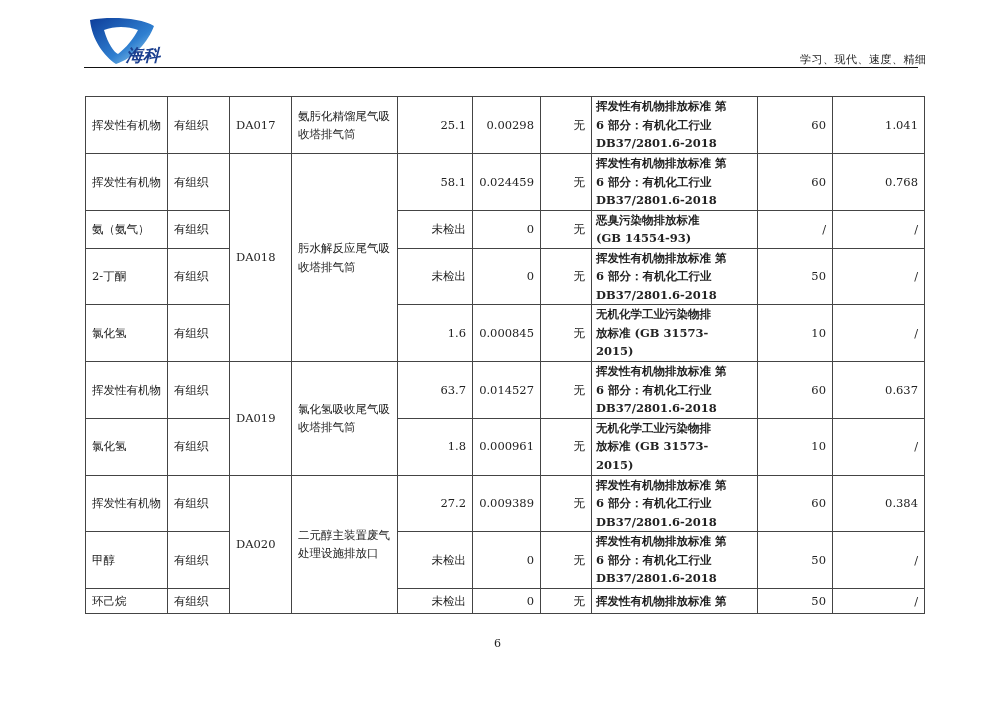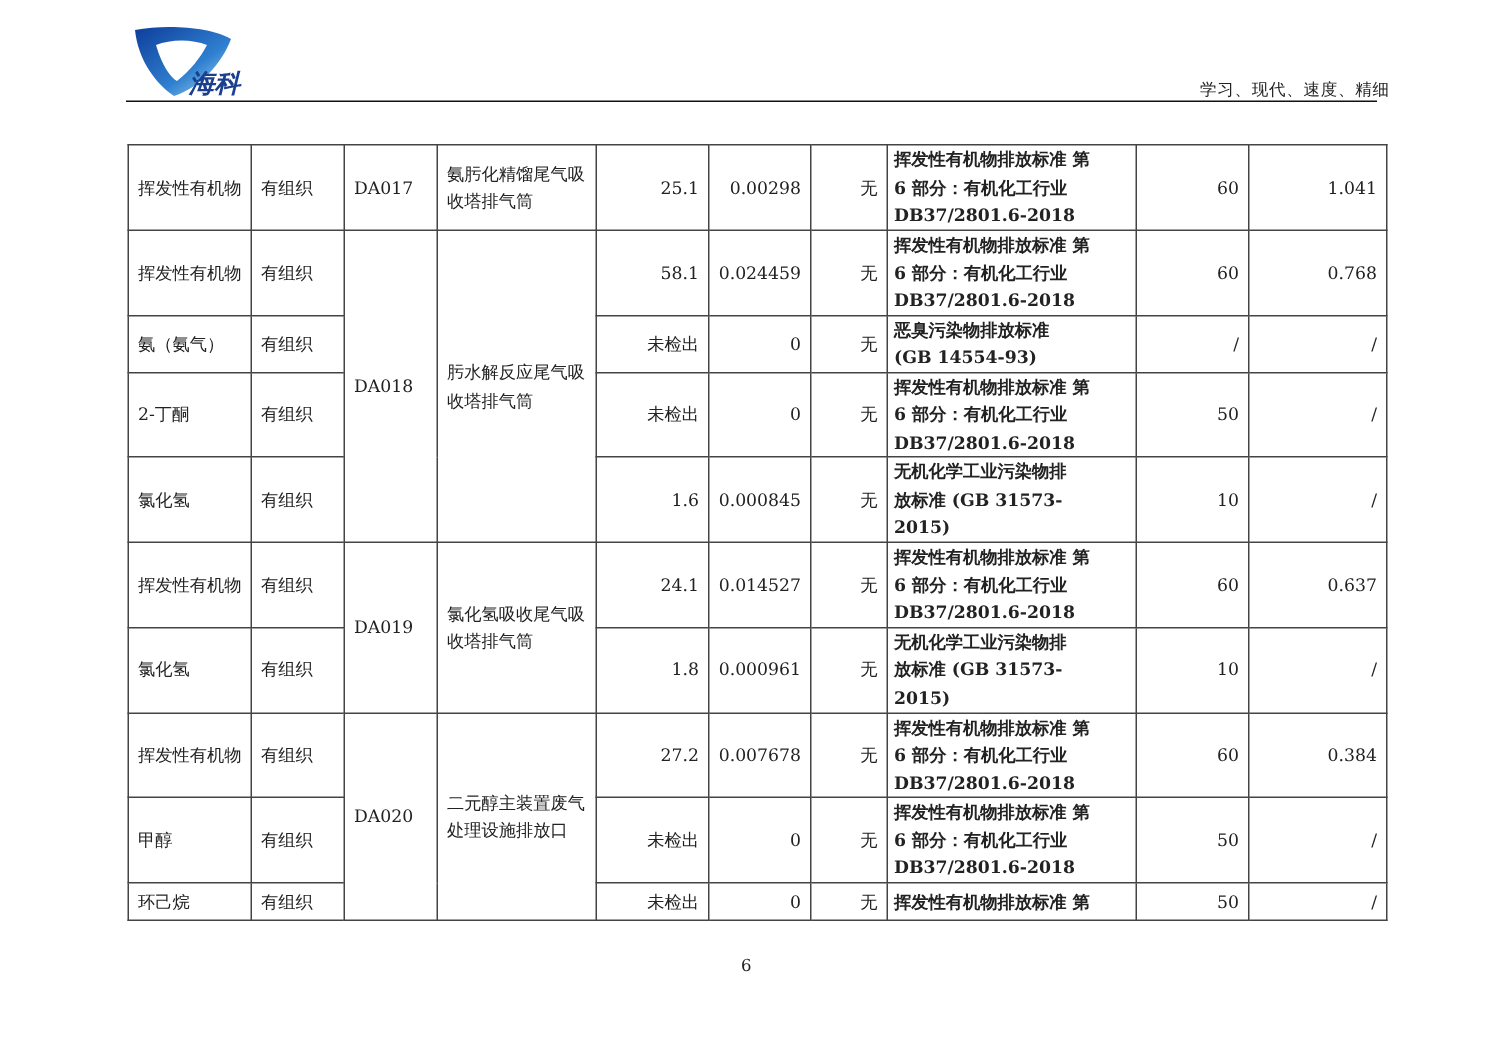--- a/index.html
+++ b/index.html
@@ -123,21 +123,21 @@
       </td>
       <td class="c">10</td>
       <td class="c">/</td>
     </tr>
 
     <tr style="height:56px">
       <td>挥发性有机物</td>
       <td>有组织</td>
       <td rowspan="2">DA019</td>
       <td rowspan="2">氯化氢吸收尾气吸收塔排气筒</td>
-      <td class="c">24.1</td>
+      <td class="c">63.7</td>
       <td class="c">0.014527</td>
       <td class="c">无</td>
       <td class="std">
         <div>挥发性有机物排放标准 第</div>
         <div>6 部分：有机化工行业</div>
         <div>DB37/2801.6-2018</div>
       </td>
       <td class="c">60</td>
       <td class="c">0.637</td>
     </tr>
@@ -155,21 +155,21 @@
       <td class="c">10</td>
       <td class="c">/</td>
     </tr>
 
     <tr style="height:56px">
       <td>挥发性有机物</td>
       <td>有组织</td>
       <td rowspan="3">DA020</td>
       <td rowspan="3">二元醇主装置废气处理设施排放口</td>
       <td class="c">27.2</td>
-      <td class="c">0.007678</td>
+      <td class="c">0.009389</td>
       <td class="c">无</td>
       <td class="std">
         <div>挥发性有机物排放标准 第</div>
         <div>6 部分：有机化工行业</div>
         <div>DB37/2801.6-2018</div>
       </td>
       <td class="c">60</td>
       <td class="c">0.384</td>
     </tr>
     <tr style="height:57px">

